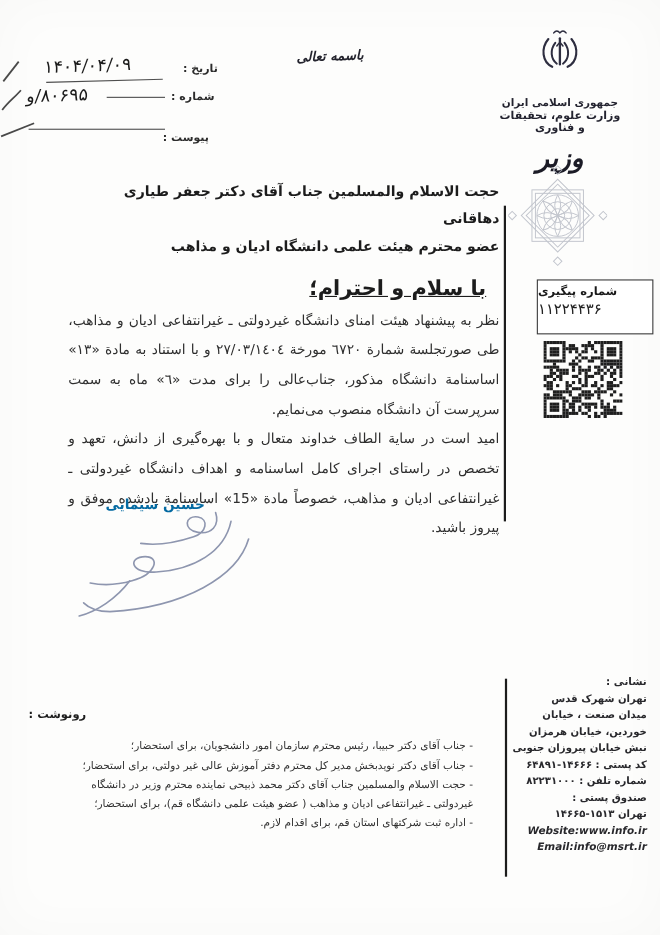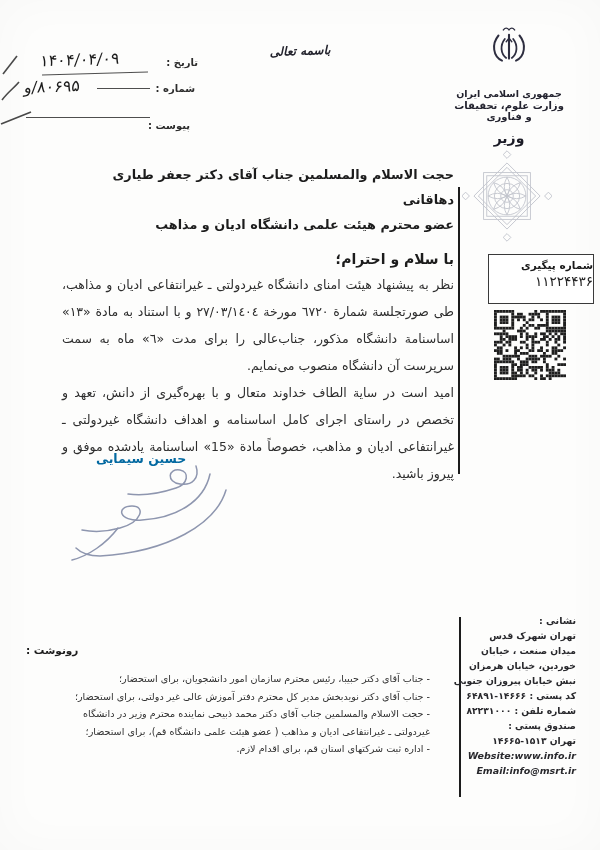--- a/index.html
+++ b/index.html
@@ -7,21 +7,21 @@
     position:relative; width:600px; height:850px; overflow:hidden;
     background:#fdfdfc; color:#2b2b2b;
     font-family:"DejaVu Sans", sans-serif; direction:rtl;
     box-shadow:inset 0 0 50px rgba(0,0,0,0.025);
   }
   
   .emblem-block{position:absolute; top:24px; right:36px; width:110px; text-align:center;}
   .emblem-svg{display:block; margin:0 auto;}
   .republic{font-size:9.5px; font-weight:bold; color:#23232f; margin-top:20px; letter-spacing:.2px;}
   .ministry{font-size:10px; font-weight:bold; color:#23232f; margin-top:1px;}
-  .minister{font-size:14px; font-weight:bold; color:#1b1b26; margin-top:8px;}
+  .minister{font-size:24px; font-weight:bold; color:#1b1b26; margin-top:8px;font-style:italic;}
   
   .bismillah{position:absolute; top:44px; left:252px; width:96px; text-align:center;
     font-size:12px; font-weight:bold; font-style:italic; color:#23232d; transform:rotate(-2deg);}
   
   .meta{position:absolute; top:50px; left:18px; width:180px; height:80px; direction:rtl;}
   .m-lbl{position:absolute; font-size:10px; font-weight:bold; color:#2c2c2c; white-space:nowrap;}
   .m-val{position:absolute; font-size:16px; color:#1b1b1b; white-space:nowrap;
     transform:rotate(-2deg) skewX(-6deg); letter-spacing:1px;}
   .lbl-date{right:0; top:7px;}   .val-date{left:22px; top:0;}
   .lbl-num{right:3px; top:33px;} .val-num{left:6px; top:27px;}
@@ -31,34 +31,34 @@
   .ln-num{left:79px; top:38px; width:53px;}
   .ln-att{left:8px; top:67px; width:124px;}
   
   .edge-marks{position:absolute; left:0; top:48px;}
   .ornament{position:absolute; left:462px; top:150px; opacity:.8;}
   .vrule{position:absolute; width:2px; background:#1c1c1c;}
   .vrule1{left:458px; top:187px; height:287px;}
   .vrule2{left:459px; top:617px; height:180px;}
   
   .tracking-box{position:absolute; top:254px; right:6px; width:104px; height:48px;
-    border:1.2px solid #3a3a3a; background:#fff; text-align:right;}
+    border:1.2px solid #3a3a3a; background:#fff; text-align:left;}
   .tr-label{font-size:10.5px; font-weight:bold; color:#191919; margin-top:4px;}
   .tr-num{font-size:13.5px; color:#222; margin-top:2px; letter-spacing:1.5px;}
   .qr{position:absolute; top:310px; right:34px; width:72px; height:70px;}
   
   .letter{position:absolute; top:162px; right:146px; width:392px; font-size:12.5px; color:#2e2e2e;}
   .recipient{font-weight:bold; line-height:25px; font-size:12.8px; color:#1c1c1c;}
-  .salutation{font-weight:bold; font-size:14px; color:#1c1c1c; margin:14px 0 4px;}
+  .salutation{font-weight:bold; font-size:19px; color:#1c1c1c; margin:14px 12px 4px;text-decoration:underline;}
   .par{margin:0; line-height:27px; text-align:justify; text-justify:inter-word; text-align-last:right;}
   
   .sig-name{position:absolute; top:451px; left:96px; font-size:12.5px; font-weight:bold; color:#0369a1;}
   .sig-svg{position:absolute; top:460px; left:56px;}
   
-  .address{position:absolute; top:615px; right:24px; width:128px; text-align:right; color:#28282c;}
+  .address{position:absolute; top:615px; right:12px; width:128px; text-align:right; color:#28282c;}
   .addr-label{font-size:9.5px; font-weight:bold; margin-bottom:2px;}
   .addr-line{font-size:9.2px; font-weight:bold; line-height:15px;}
   .web{font-size:9.5px; font-weight:bold; font-style:italic; direction:ltr; text-align:right; line-height:15px;}
   
   .cc-label{position:absolute; top:644px; left:26px; font-size:10.5px; font-weight:bold; color:#1d1d1d;}
   .cc-list{position:absolute; top:670px; right:170px; width:360px; direction:rtl;}
   .cc-item{font-size:9.6px; line-height:17.5px; text-align:right; color:#2e2e2e;}
 </style>
 </head>
 <body>

